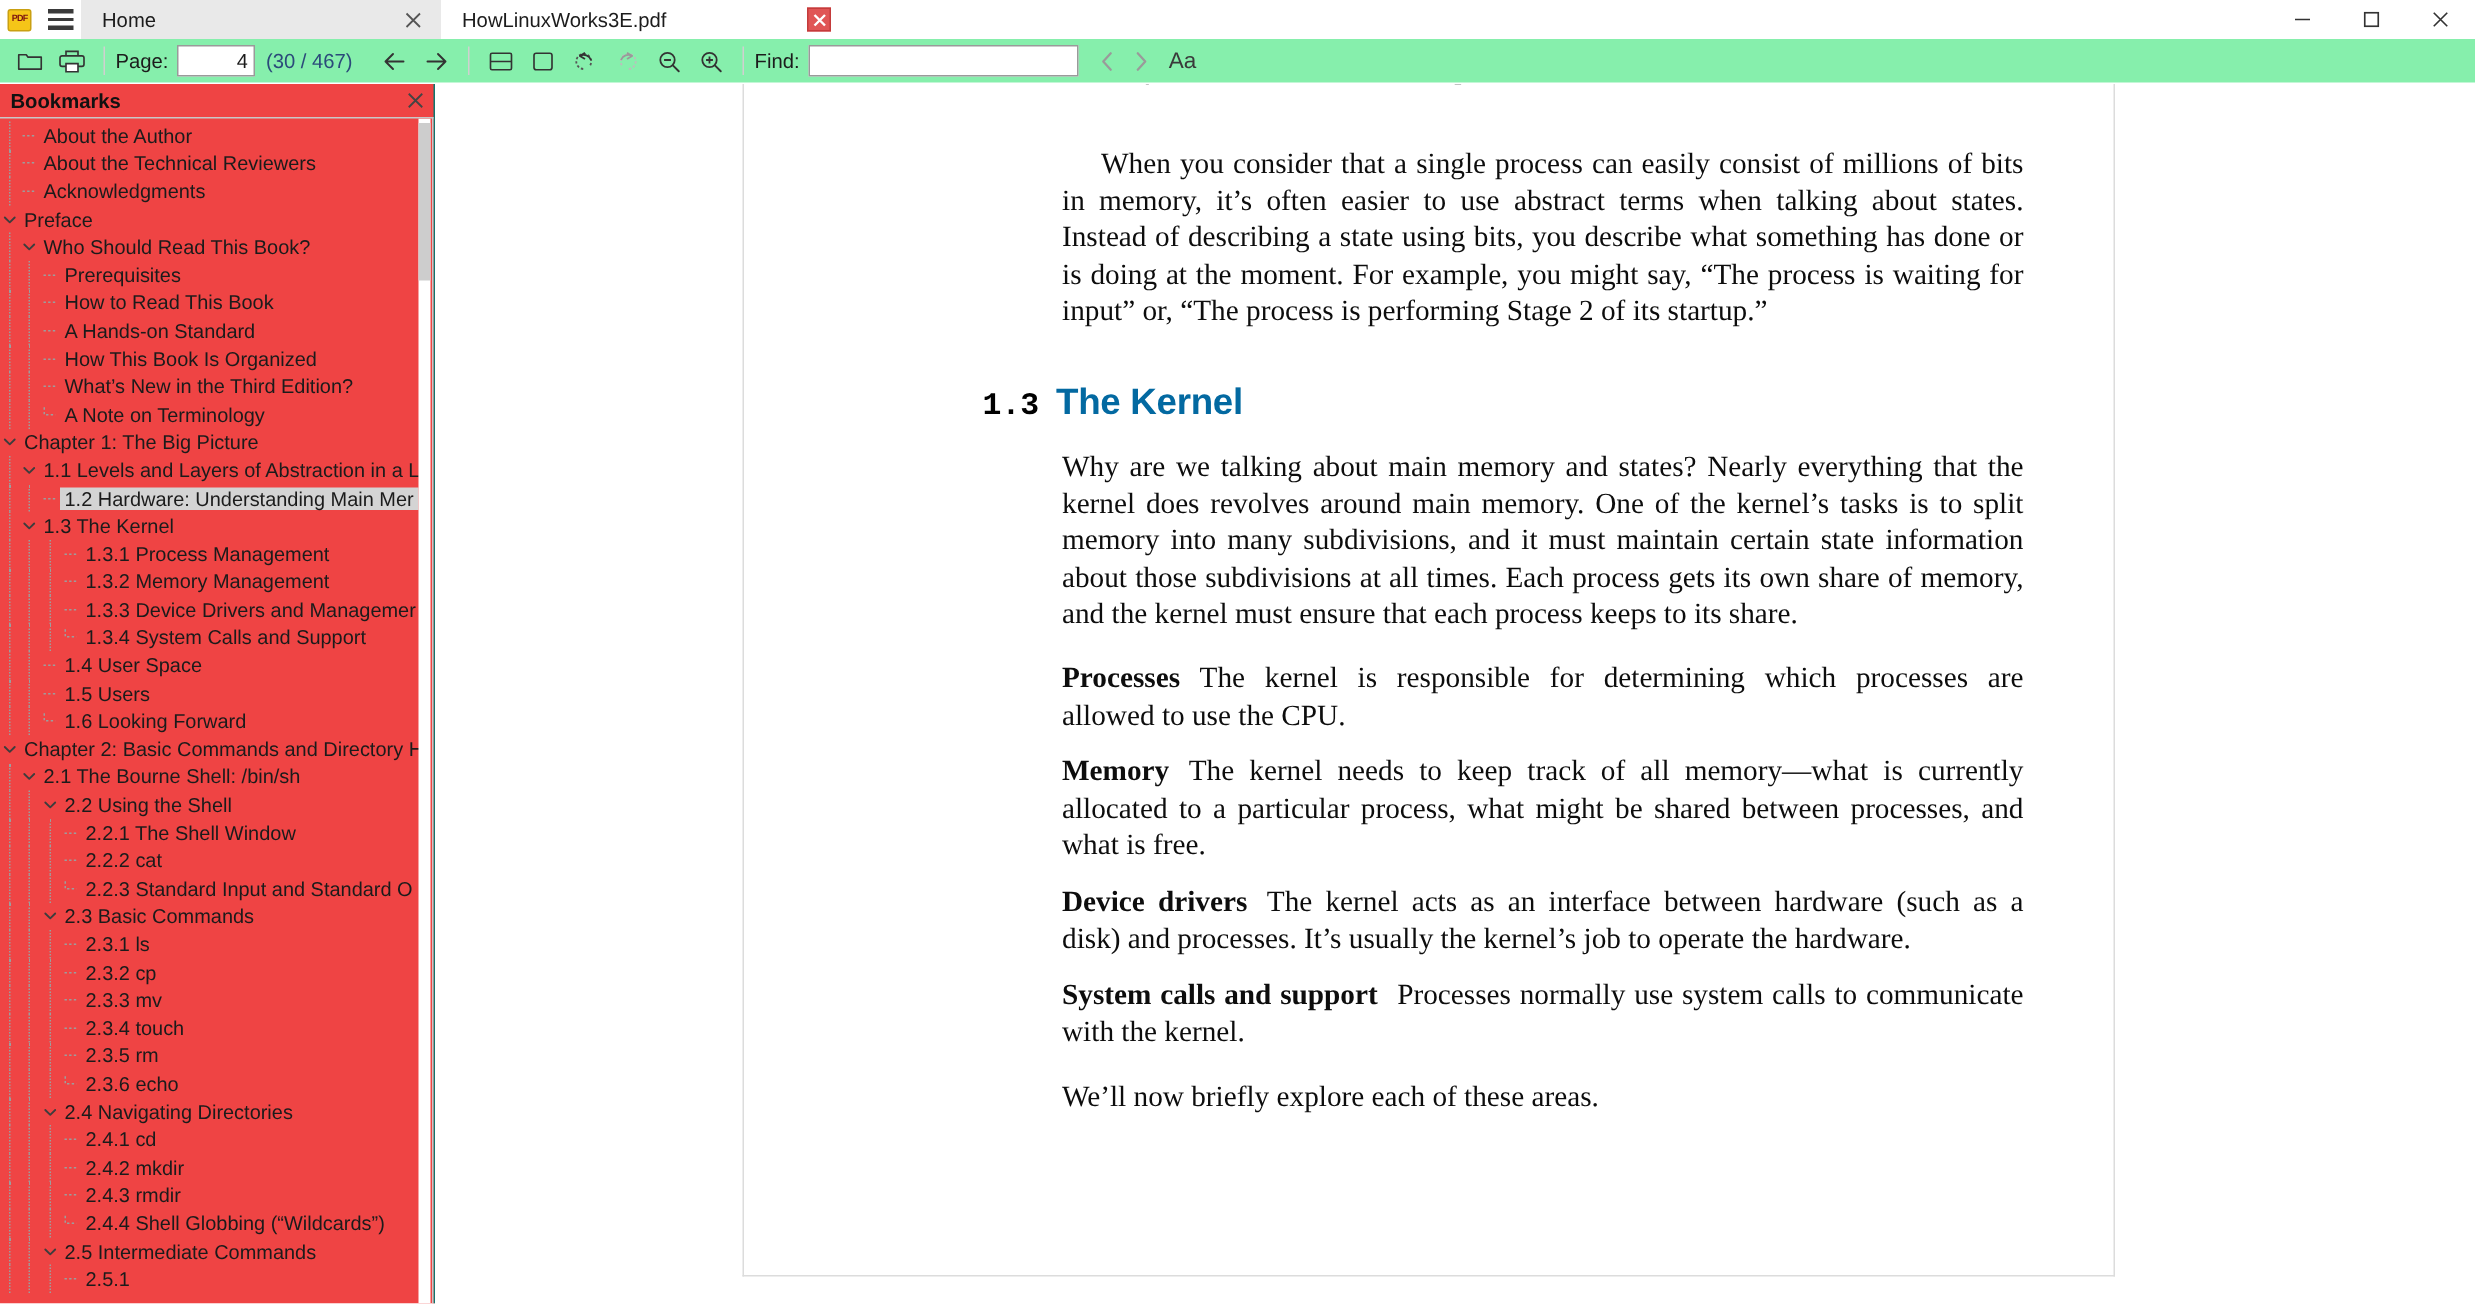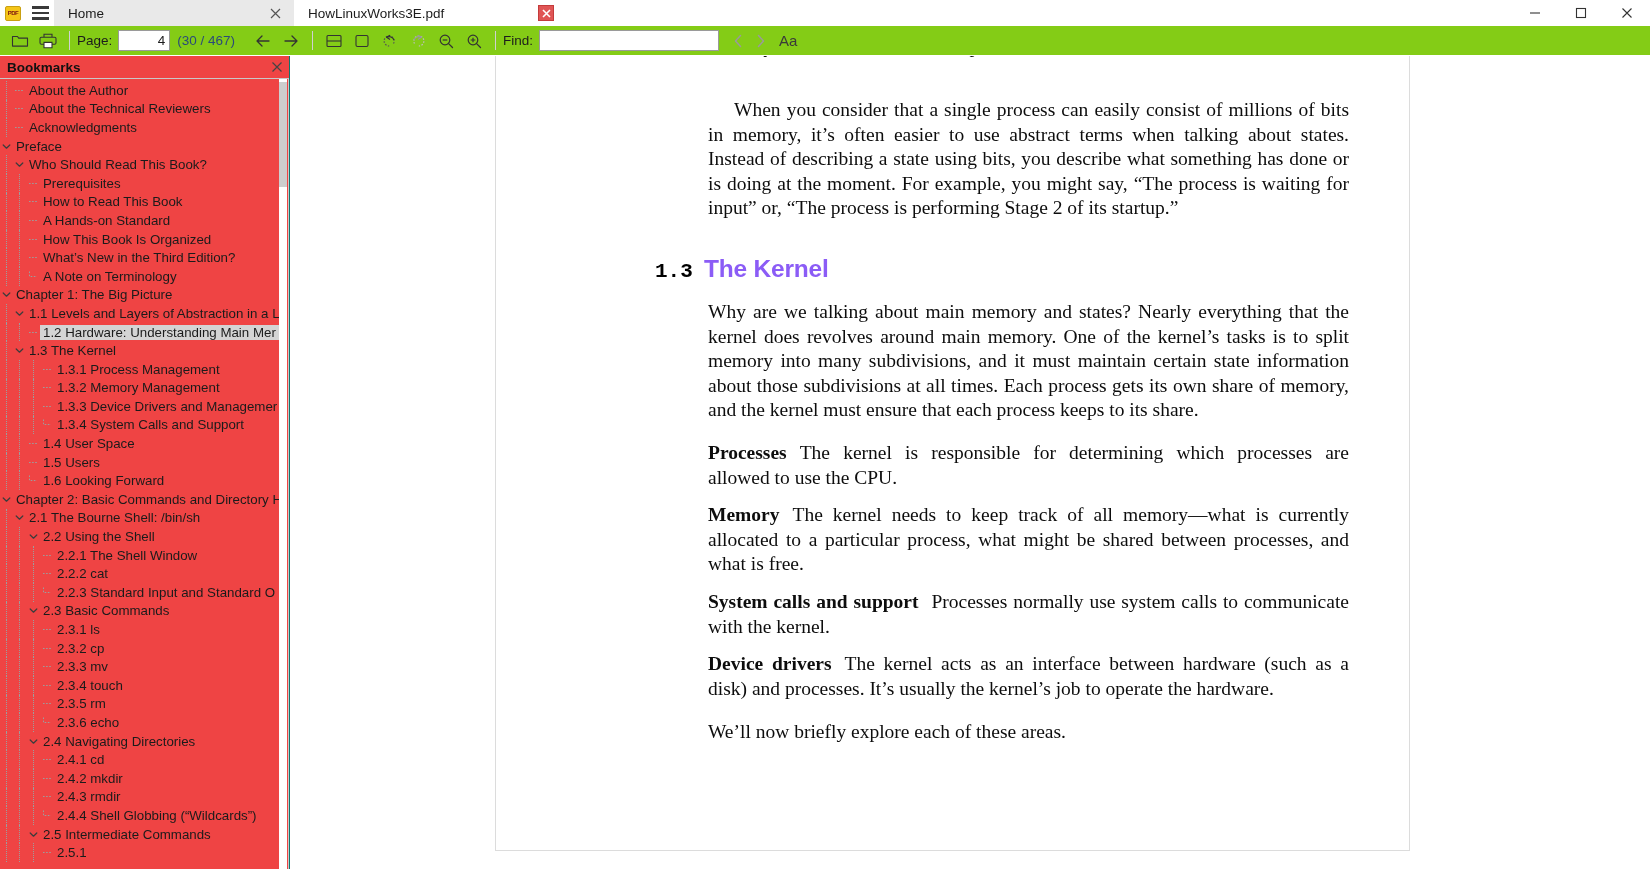--- a/index.html
+++ b/index.html
@@ -66,21 +66,21 @@
     width:16px;height:16px;background:#e05555;border:1px solid #c43b3b;
     display:flex;align-items:center;justify-content:center;
     color:#ffffff;font-size:12px;font-weight:bold;line-height:1;
     cursor:pointer;
   }
 
   
   .toolbar {
     height: 30px; min-height:30px;
     display:flex; align-items:center;
-    background:#84cc16;
+    background:#86efac;
     padding-left:6px;
     gap:0px;
     border-bottom: 1px solid #ffffff;
   }
   .tb-btn {
     width:28px;height:28px;display:flex;align-items:center;justify-content:center;
     cursor:pointer; color:#303030;
   }
   .tb-btn.disabled { color:#bdbdbd; }
   .tb-sep { width:1px; height:19px; background:#d0d0d0; margin:0 7px; }
@@ -187,21 +187,21 @@
   .note-text .upright { font-style:normal; }
 
   .h-sec { display:flex; align-items:baseline; margin-top:34px; }
   .h-num {
     font-family:Liberation Mono, monospace;
     font-weight:bold; font-size:21px; color:#000;
     width:49px; margin-left:-53px; text-align:left;
   }
   .h-title {
     font-family:"Liberation Sans", sans-serif;
-    font-weight:bold; font-size:24.5px; color:#8b5cf6; letter-spacing:-0.2px;
+    font-weight:bold; font-size:24.5px; color:#0369a1; letter-spacing:-0.2px;
   }
 
   .defs { margin-top:18px; }
   .def { margin-top:13px; font-size:19.5px; line-height:24.6px; text-align:justify; font-family:"Liberation Serif", serif; }
   .def b { font-weight:bold; }
   .def .gap { display:inline-block; width:13px; }
 </style>
 </head>
 <body>
 
@@ -805,22 +805,22 @@
           <div class="h-sec">
             <span class="h-num">1.3</span>
             <span class="h-title">The Kernel</span>
           </div>
 
           <p class="ptext" style="margin-top:17px">Why are we talking about main memory and states? Nearly everything that the kernel does revolves around main memory. One of the kernel’s tasks is to split memory into many subdivisions, and it must maintain certain state information about those subdivisions at all times. Each process gets its own share of memory, and the kernel must ensure that each process keeps to its share.</p>
 
           <div class="defs" id="defs">
               <p class="def"><b>Processes</b><span class="gap"></span><span>The kernel is responsible for determining which processes are allowed to use the CPU.</span></p>
               <p class="def"><b>Memory</b><span class="gap"></span><span>The kernel needs to keep track of all memory—what is currently allocated to a particular process, what might be shared between processes, and what is free.</span></p>
+              <p class="def"><b>Device drivers</b><span class="gap"></span><span>The kernel acts as an interface between hardware (such as a disk) and processes. It’s usually the kernel’s job to operate the hardware.</span></p>
               <p class="def"><b>System calls and support</b><span class="gap"></span><span>Processes normally use system calls to communicate with the kernel.</span></p>
-              <p class="def"><b>Device drivers</b><span class="gap"></span><span>The kernel acts as an interface between hardware (such as a disk) and processes. It’s usually the kernel’s job to operate the hardware.</span></p>
             </div>
 
           <p class="ptext" style="margin-top:19px">We’ll now briefly explore each of these areas.</p>
 
         </div>
       </div>
     </div>
 
   </div>
 </div>

